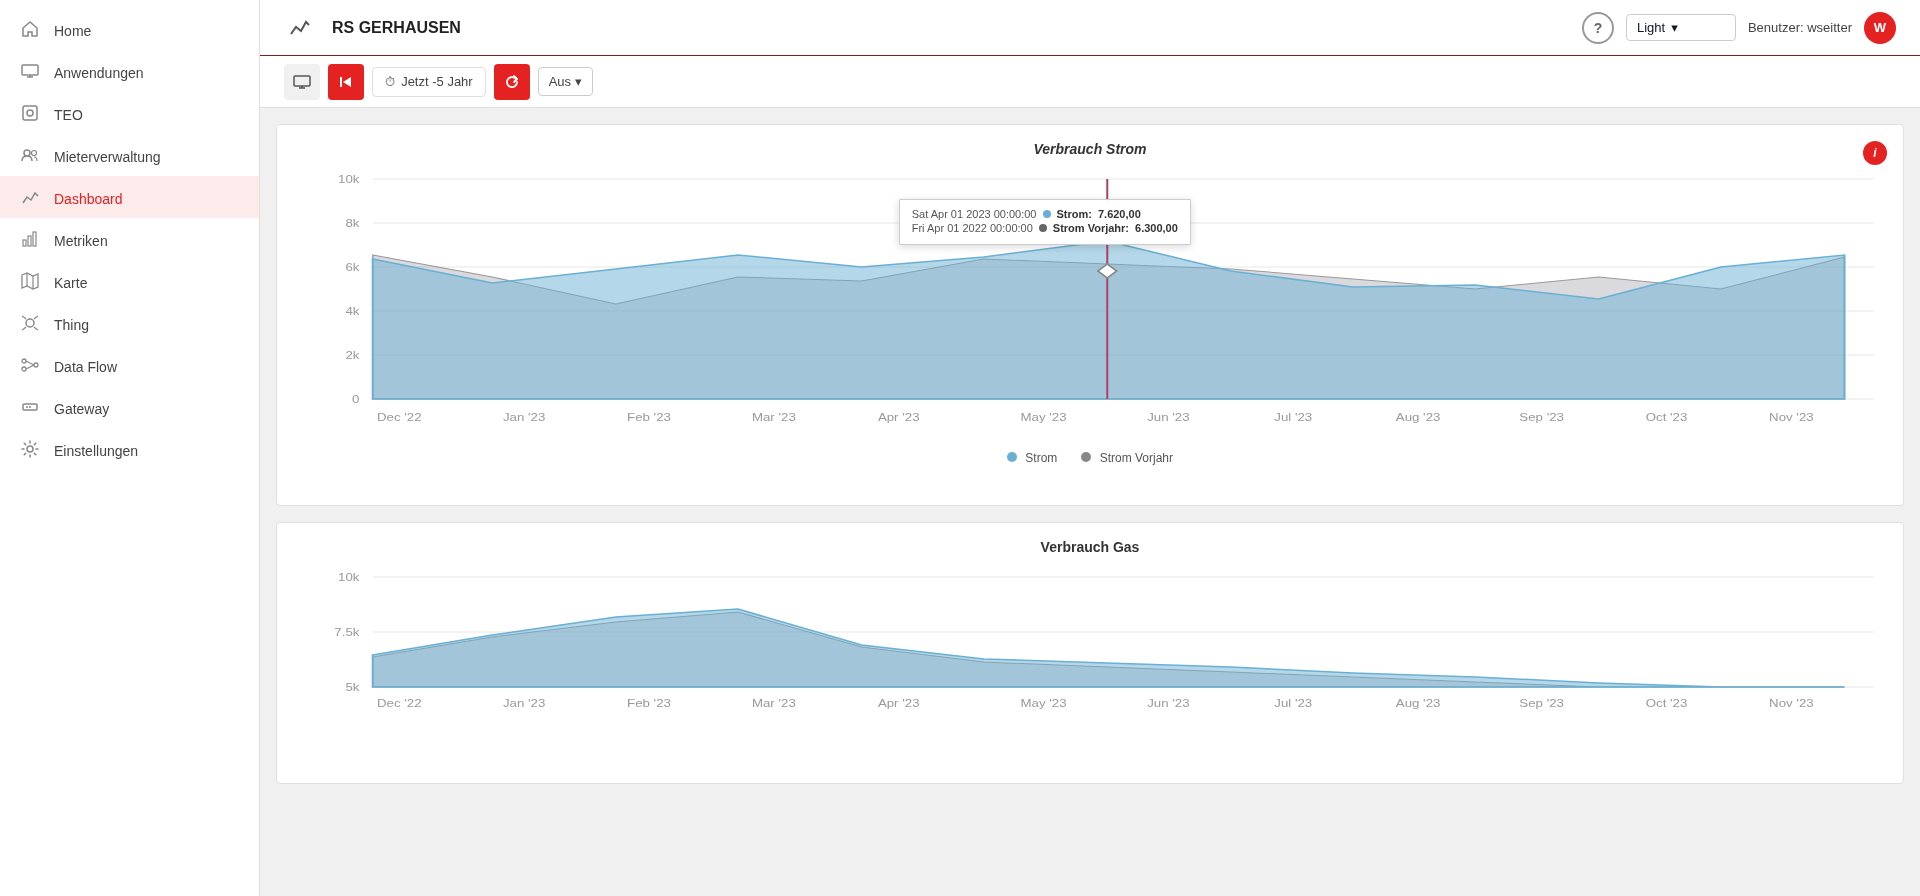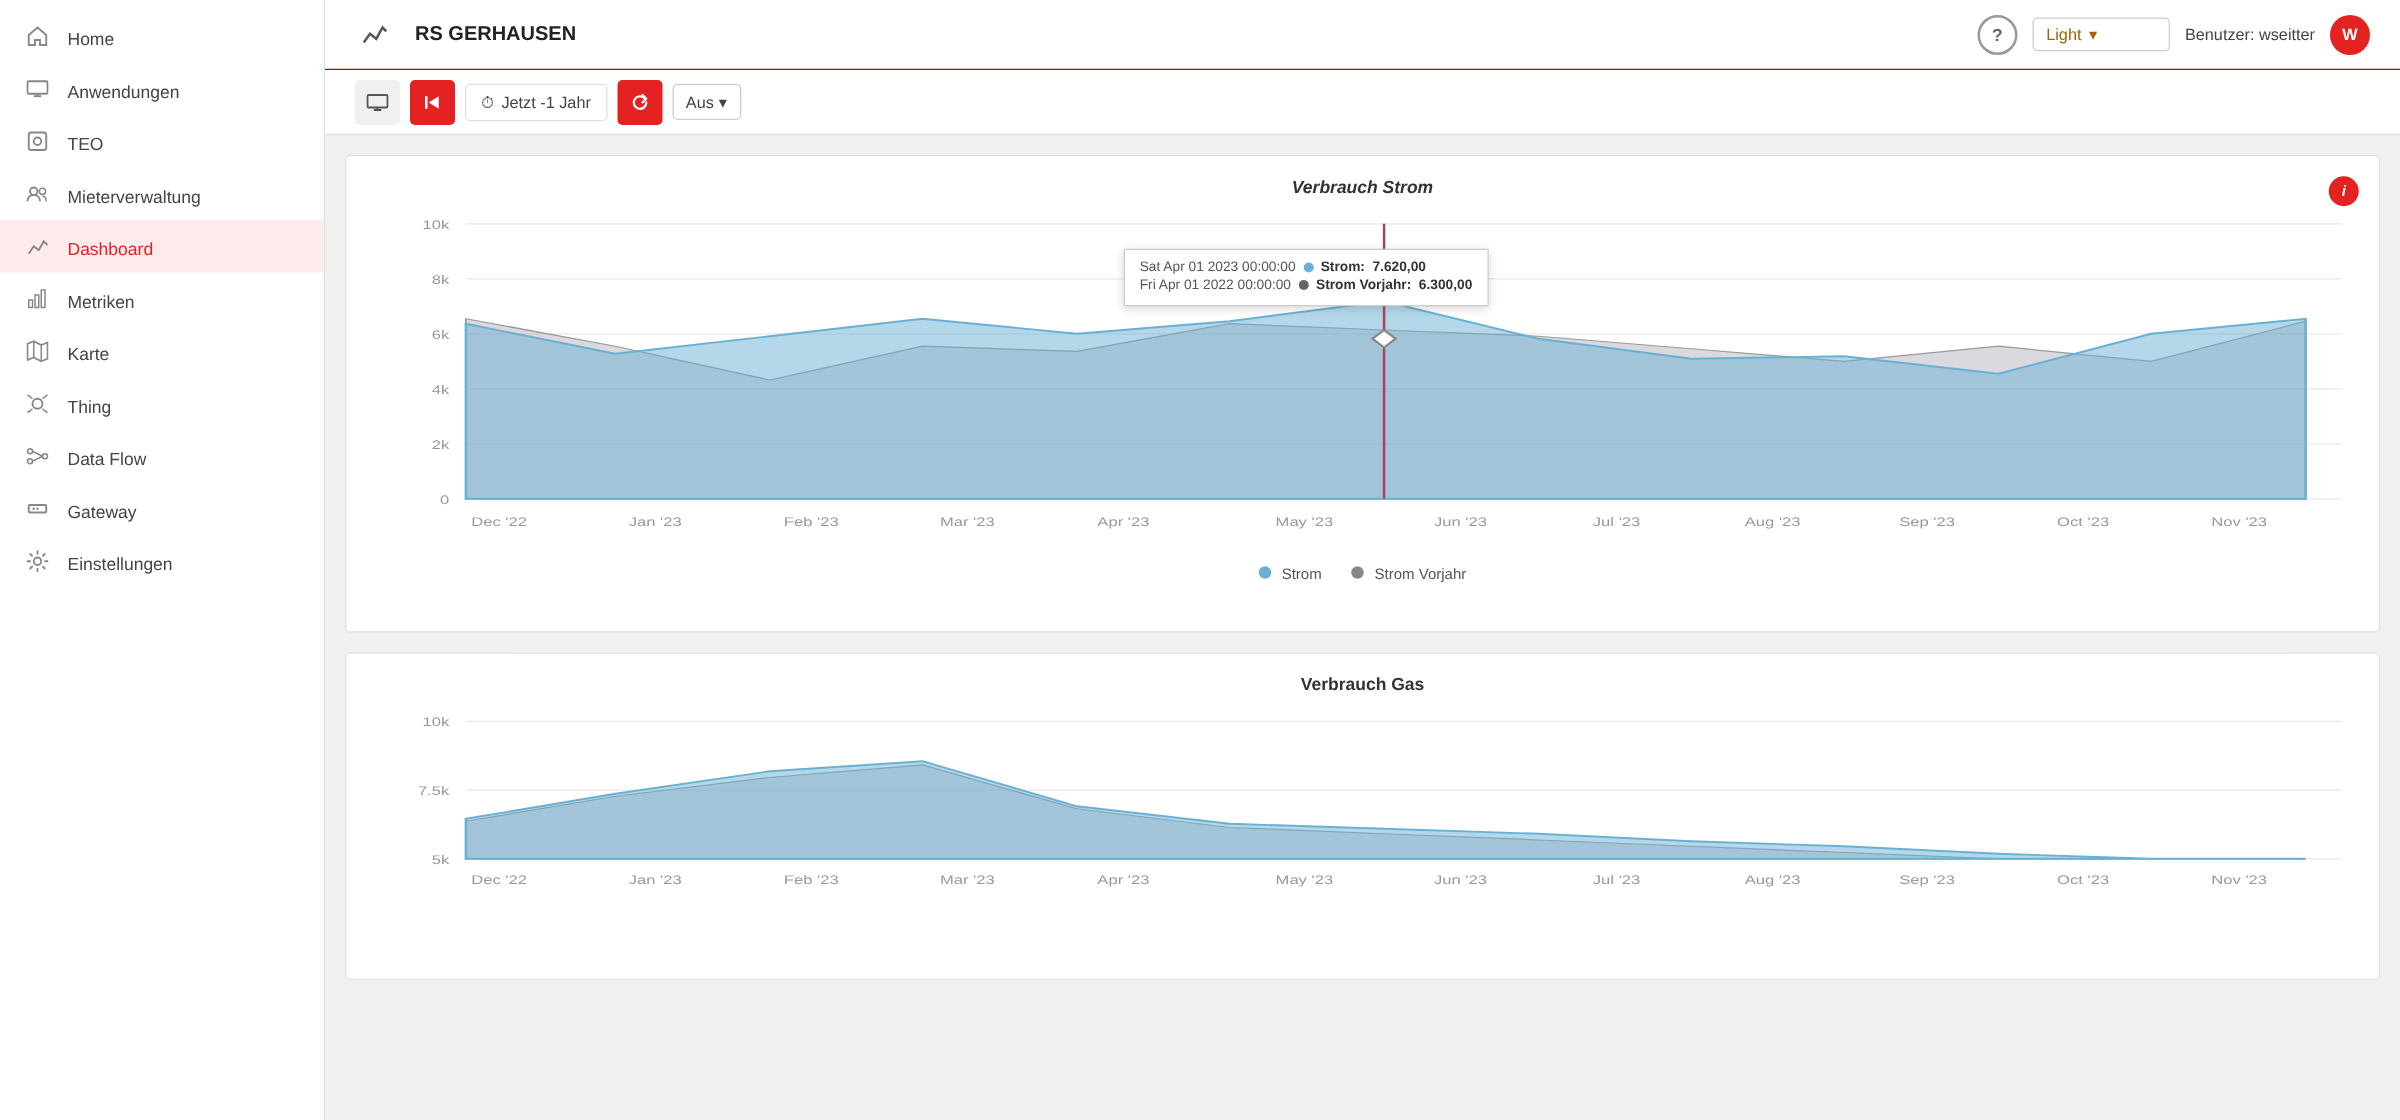--- a/index.html
+++ b/index.html
@@ -60,21 +60,21 @@
     .topbar-title {
       font-size: 16px; font-weight: 700; color: #222; flex: 1;
     }
     .topbar-actions { display: flex; align-items: center; gap: 12px; }
     .help-btn {
       width: 32px; height: 32px; border-radius: 50%; border: 2px solid #999;
       display: flex; align-items: center; justify-content: center; color: #666; font-size: 14px; font-weight: bold; cursor: pointer;
     }
     .theme-select {
       display: flex; align-items: center; gap: 6px; border: 1px solid #ccc; border-radius: 4px;
-      padding: 5px 10px; cursor: pointer; font-size: 13px; color: #a16207; background: #fff;
+      padding: 5px 10px; cursor: pointer; font-size: 13px; color: #0f172a; background: #fff;
       min-width: 110px;
     }
     .user-info { font-size: 13px; color: #444; }
     .user-avatar {
       width: 32px; height: 32px; border-radius: 50%; background: #e52222;
       display: flex; align-items: center; justify-content: center; color: #fff; font-size: 13px; font-weight: bold;
     }
 
     
     .toolbar {
@@ -291,21 +291,21 @@
       </svg>
     </button>
     <button class="tool-btn tool-btn-back">
       <svg width="14" height="14" viewBox="0 0 14 14" fill="none">
         <polygon points="12,2 4,7 12,12" fill="#fff"></polygon>
         <line x1="2" y1="2" x2="2" y2="12" stroke="#fff" stroke-width="2"></line>
       </svg>
     </button>
     <div class="time-display">
       <span>⏱</span>
-      <span>Jetzt -1 Jahr</span>
+      <span>Jetzt -5 Jahr</span>
     </div>
     <button class="tool-btn tool-btn-refresh">
       <svg width="16" height="16" viewBox="0 0 16 16" fill="none">
         <path d="M13 8a5 5 0 1 1-1.5-3.5" stroke="#fff" stroke-width="1.8" fill="none" stroke-linecap="round"></path>
         <polyline points="10,2 13,5 10,8" stroke="#fff" stroke-width="1.8" fill="none" stroke-linecap="round" stroke-linejoin="round"></polyline>
       </svg>
     </button>
     <div class="aus-btn">
       <span>Aus</span>
       <span>▾</span>

